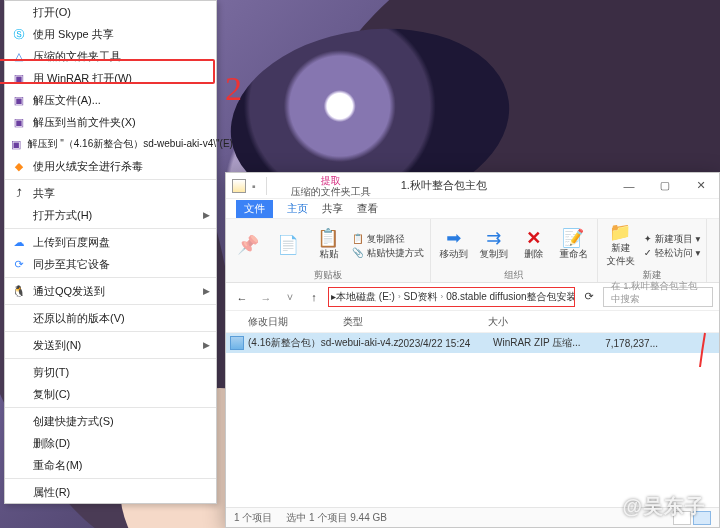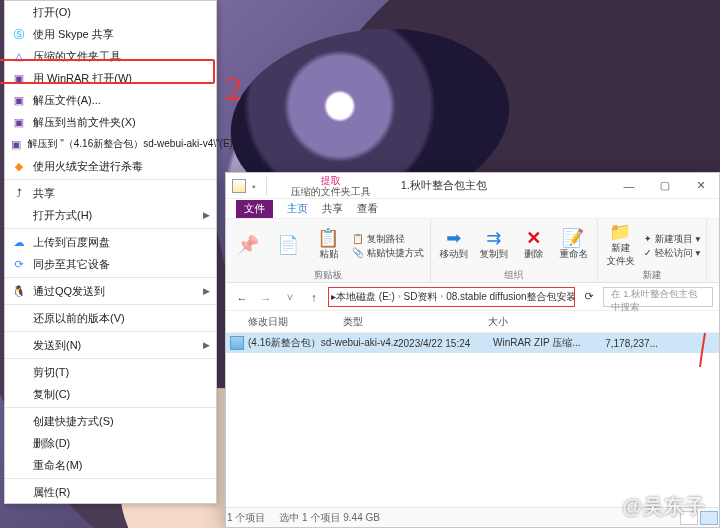--- a/index.html
+++ b/index.html
@@ -49,34 +49,34 @@
   .small-item { display:flex; align-items:center; gap:3px; white-space:nowrap; line-height:13px;}
   .ic-x{color:#d9141a;font-weight:bold;font-size:20px;}
   .ic-blue{color:#2a7de1;}
   .ic-orange{color:#d68a1f;}
 
   .addressbar { height:28px; display:flex; align-items:center; gap:4px; padding:0 6px; border-bottom:1px solid #eee; background:#fff;}
   .ab-btn { width:20px; height:20px; display:flex; align-items:center; justify-content:center; color:#888; font-size:11px;}
   .ab-btn.enabled{color:#333;}
   .breadcrumb { flex:1; height:20px; border:1px solid #ccc; display:flex; align-items:center; font-size:10px; padding:0 2px; overflow:hidden; white-space:nowrap; outline:1.5px solid #e33; outline-offset:-1px;}
   .breadcrumb .sep{color:#888; margin:0 3px; font-size:8px;}
-  .searchbox { width:110px; height:20px; border:1px solid #ccc; display:flex; align-items:flex-start; font-size:9.5px; color:#999; padding:0 4px; gap:3px;}
+  .searchbox { width:110px; height:20px; border:1px solid #ccc; display:flex; align-items:flex-end; font-size:9.5px; color:#999; padding:0 4px; gap:3px;}
 
   .columns { height:22px; display:flex; align-items:center; border-bottom:1px solid #f0f0f0; font-size:10px; color:#555; padding-left:4px;}
   .col-name{width:170px;} .col-date{width:95px;} .col-type{width:95px;} .col-size{width:70px; text-align:right;}
 
   .filelist { flex:1; background:#fff; position:relative;}
   .file-row { height:20px; display:flex; align-items:center; font-size:10px; padding-left:4px;}
   .file-row.selected{ background:#cde6f7; }
   .file-row .fic{width:14px;height:14px;margin-right:4px;background:linear-gradient(#a8d0f0,#6fb4e8);border:1px solid #5a9dd8;}
   .file-row .fn{width:150px;white-space:nowrap;overflow:hidden;}
   .red-line{position:absolute; right:-1px; top:-2px; width:40px; height:40px;}
   .red-line svg{overflow:visible;}
 
-  .statusbar { height:20px; border-top:1px solid #e5e5e5; display:flex; align-items:center; font-size:10px; color:#666; padding:0 1px; gap:14px; background:#fafafa;}
+  .statusbar { height:20px; border-top:1px solid #e5e5e5; display:flex; align-items:center; font-size:10px; color:#666; padding:0 8px; gap:14px; background:#fafafa;}
   .statusbar .right{margin-left:auto; display:flex; gap:2px;}
   .view-btn{width:18px;height:14px;border:1px solid #ccc;background:#fff;}
   .view-btn.active{background:#d6e9fb;border-color:#8ab8e6;}
 
   .watermark { position:absolute; right:14px; bottom:8px; font-size:20px; font-weight:bold; color:#f2f2f2; text-shadow:0 0 3px rgba(0,0,0,.5); z-index:40; letter-spacing:1px;}
 </style>
 </head>
 <body>
 
 <div class="wallpaper">
@@ -200,21 +200,21 @@
       <span class="tb-title">1.秋叶整合包主包</span>
     </div>
     <div class="tb-controls">
       <div class="tb-btn">—</div>
       <div class="tb-btn">▢</div>
       <div class="tb-btn close">✕</div>
     </div>
   </div>
 
   <div class="menubar">
-    <span style="background:#701a75;color:#fff;padding:2px 8px;">文件</span>
+    <span style="background:#3b82f6;color:#fff;padding:2px 8px;">文件</span>
     <span class="active">主页</span>
     <span>共享</span>
     <span>查看</span>
   </div>
 
   <div class="ribbon">
     <div class="ribbon-group">
       <div class="rg-body">
         <div class="big-btn disabled">
             <span class="ic">📌</span>

